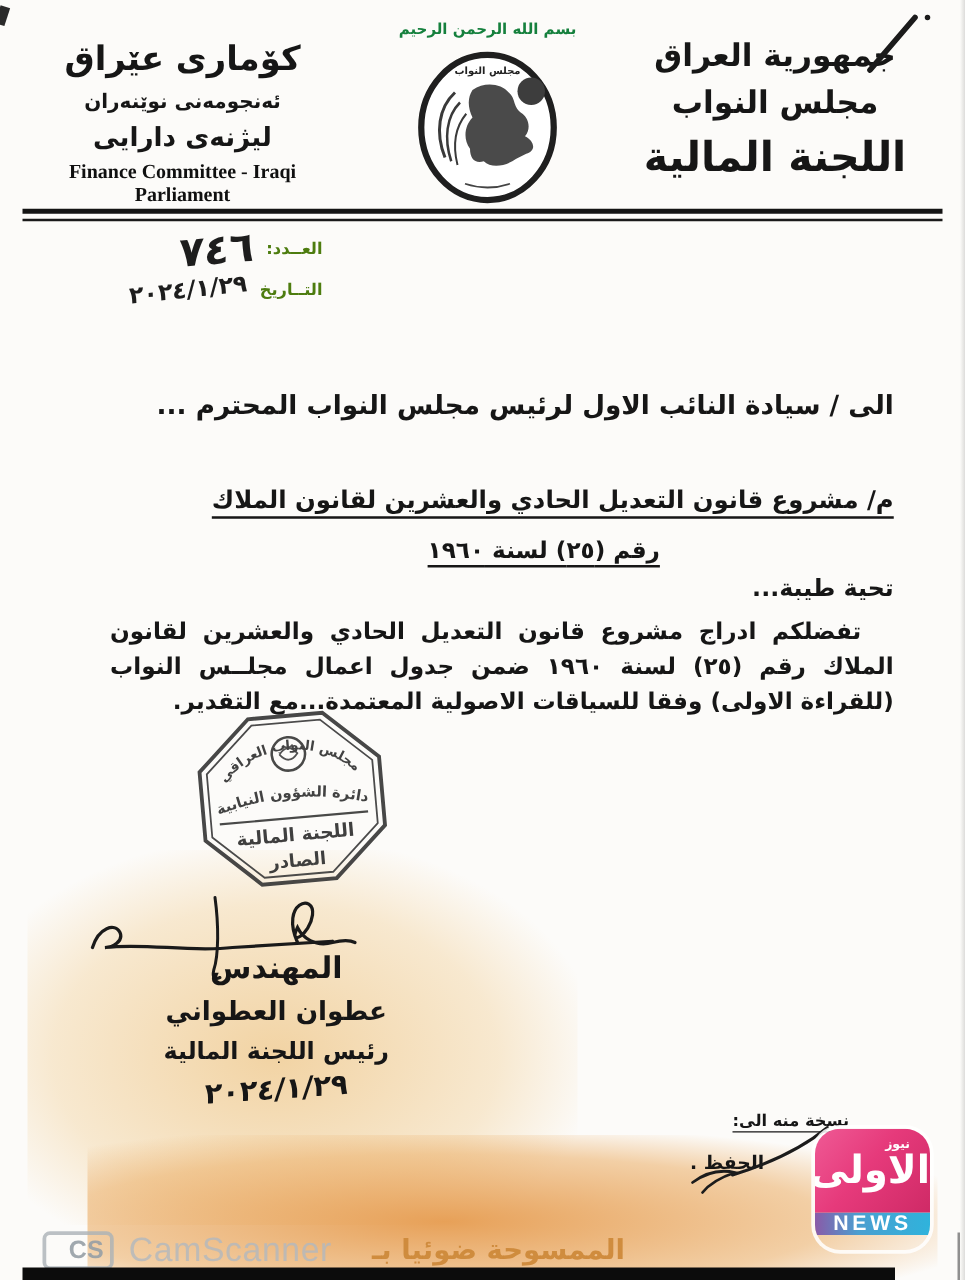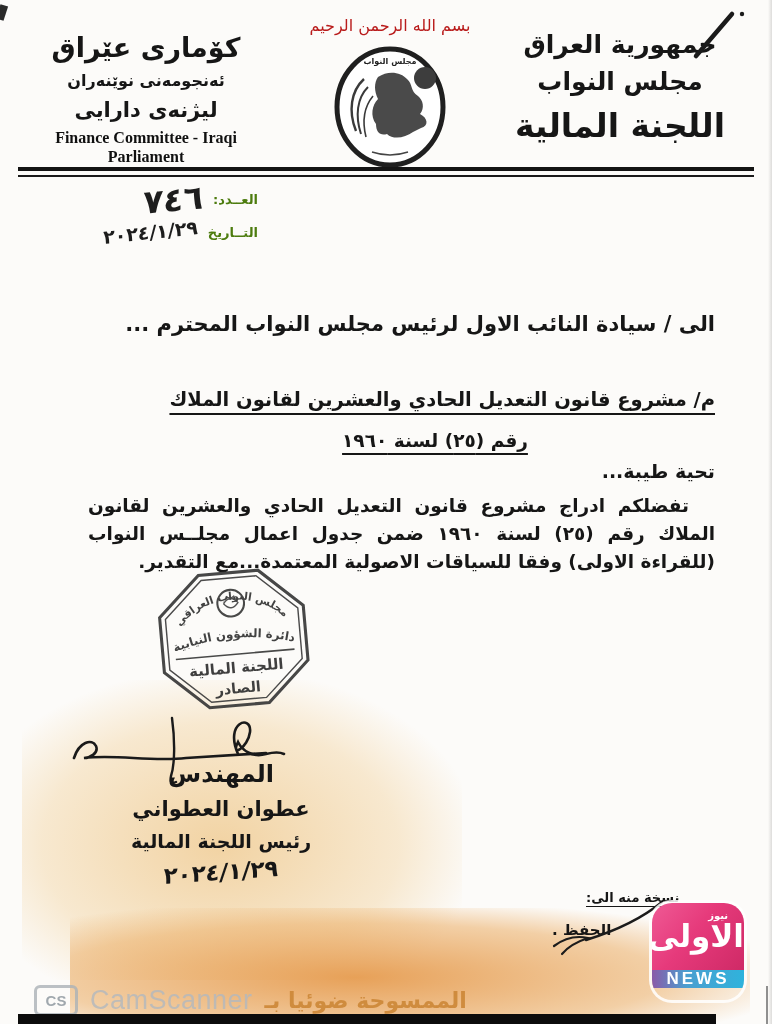--- a/index.html
+++ b/index.html
@@ -11,21 +11,21 @@
   .rtl{direction:rtl;unicode-bidi:isolate;}
   .ink{color:#161616;}
   
   .hdr-kurdish{left:28px;top:32px;width:236px;text-align:center;z-index:2;}
   .ku1{font-size:27px;font-weight:bold;letter-spacing:1px;}
   .ku2{font-size:16px;font-weight:bold;margin-top:8px;}
   .ku3{font-size:21px;font-weight:bold;margin-top:8px;}
   .hdr-english{font-family:"Liberation Serif",serif;font-weight:bold;font-size:16px;
     line-height:1.2;color:#101010;margin-top:6px;direction:ltr;}
   .hdr-center{left:298px;top:16px;width:184px;text-align:center;z-index:2;}
-  .bismillah{font-size:16px;font-weight:normal;color:#b91c1c;}
+  .bismillah{font-size:12px;font-weight:bold;color:#15803d;}
   .hdr-arabic{left:500px;top:30px;width:240px;text-align:center;z-index:2;}
   .ar1{font-size:25px;font-weight:bold;}
   .ar2{font-size:25px;font-weight:bold;margin-top:8px;}
   .ar3{font-size:33px;font-weight:bold;margin-top:10px;}
   .rule1{left:18px;width:736px;top:167px;height:0;border-top:4px solid #141414;z-index:2;}
   .rule2{left:18px;width:736px;top:175px;height:0;border-top:2px solid #1a1a1a;z-index:2;}
   
   .meta{left:38px;top:180px;width:220px;z-index:2;}
   .meta-row{display:flex;align-items:center;gap:10px;direction:rtl;}
   .meta-label{font-size:13px;font-weight:bold;color:#4d7c0f;white-space:nowrap;}
@@ -64,23 +64,23 @@
   .badge-top{position:relative;height:67px;background:linear-gradient(130deg,#ef5a95 0%,#e63a7b 45%,#cf2a66 100%);}
   .badge-ar{position:absolute;left:0;right:0;top:18px;text-align:center;color:#fff;
     font-size:31px;font-weight:bold;line-height:1;}
   .badge-ar-small{position:absolute;top:7px;right:16px;color:#fff;font-size:10px;font-weight:bold;}
   .badge-band{height:18px;display:flex;align-items:center;justify-content:center;
     background:linear-gradient(90deg,#8a5aa8 0%,#4a9fd0 38%,#2fb3dc 100%);}
   .badge-news{font-family:"Liberation Sans",sans-serif;font-size:17px;font-weight:bold;color:#fff;letter-spacing:3px;}
   .cam-row{left:34px;top:984px;height:32px;display:flex;align-items:center;gap:12px;z-index:3;}
   .cs-box{width:38px;height:25px;border:3px solid rgba(170,177,183,.8);border-radius:6px;
     display:flex;align-items:center;justify-content:center;
-    font-family:"Liberation Sans",sans-serif;font-size:15px;font-weight:bold;color:rgba(150,158,165,.9);}
+    font-family:"Liberation Sans",sans-serif;font-size:20px;font-weight:bold;color:rgba(150,158,165,.9);padding-left:13px;}
   .cs-name{font-family:"Liberation Sans",sans-serif;font-size:27px;color:rgba(178,184,190,.8);letter-spacing:.5px;}
-  .cs-arabic{font-size:22px;font-weight:bold;color:rgba(205,137,58,.95);direction:rtl;}
+  .cs-arabic{font-size:22px;font-weight:bold;color:rgba(205,137,58,.95);direction:rtl;margin-left:20px;}
   .blackbar{left:18px;top:1014px;width:698px;height:10px;background:#0c0c0c;z-index:5;}
   .edge-line{left:766px;top:986px;width:2px;height:38px;background:#8f8f8f;z-index:5;}
   .corner-speck{left:-2px;top:5px;width:8px;height:15px;background:#2a2a2a;transform:rotate(18deg);z-index:2;}
   .slash-svg{left:686px;top:6px;width:64px;height:58px;z-index:2;}
 </style>
 </head>
 <body>
 
 <div class="page">
 

